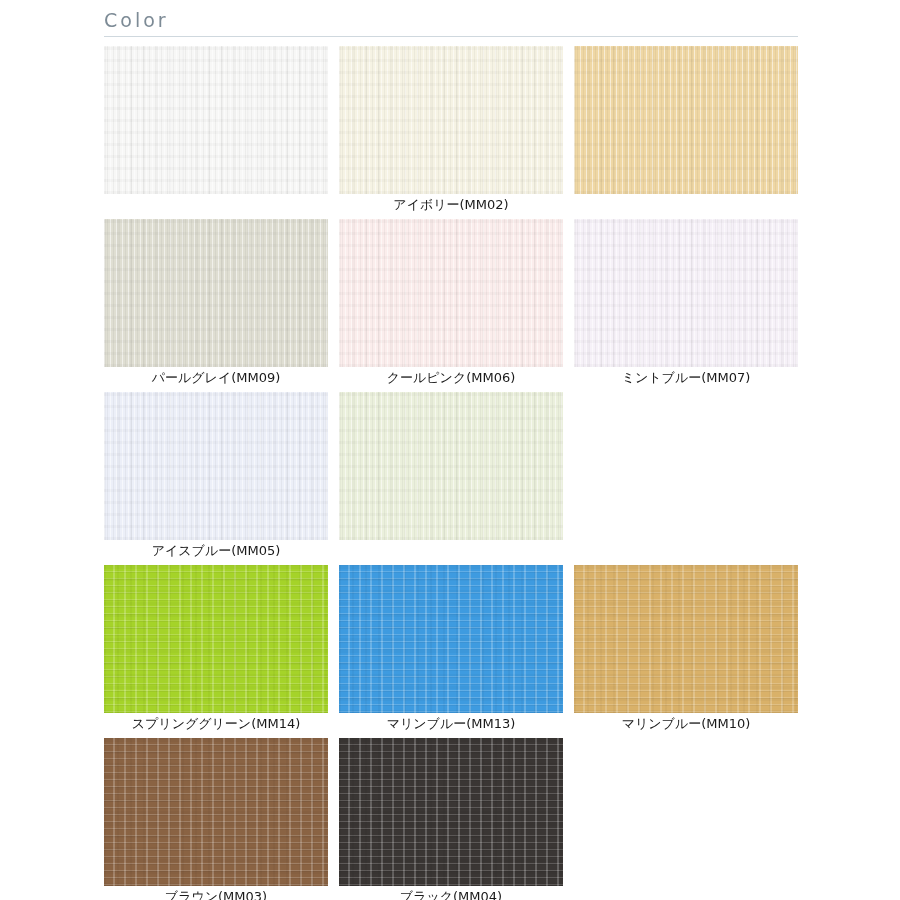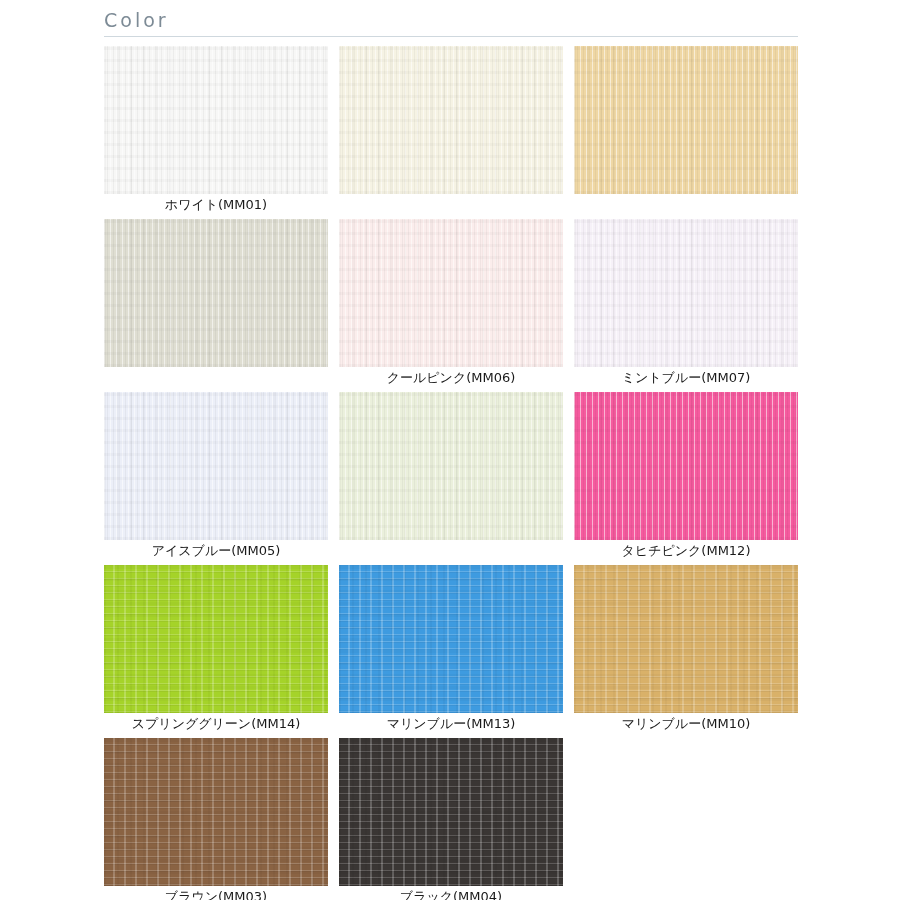--- a/index.html
+++ b/index.html
@@ -137,42 +137,43 @@
   </div>
 
   <div class="grid">
 
     <div class="row">
       <div class="cell">
         <div class="swatch" style="background: rgb(247, 247, 246);">
             <span class="weave-v"></span>
             <span class="speck"></span>
           </div>
-        <div class="caption">ホワイト(MM01)</div>
       </div>
       <div class="cell">
         <div class="swatch" style="background: rgb(246, 243, 228);">
             <span class="weave-v"></span>
             <span class="speck"></span>
           </div>
+        <div class="caption">アイボリー(MM02)</div>
       </div>
       <div class="cell">
         <div class="swatch" style="background: rgb(239, 215, 164);">
             <span class="weave-v"></span>
             <span class="speck"></span>
           </div>
       </div>
     </div>
 
     <div class="row">
       <div class="cell">
         <div class="swatch" style="background: rgb(223, 222, 210);">
             <span class="weave-v"></span>
             <span class="speck"></span>
           </div>
+        <div class="caption">パールグレイ(MM09)</div>
       </div>
       <div class="cell">
         <div class="swatch" style="background: rgb(251, 237, 236);">
             <span class="weave-v"></span>
             <span class="speck"></span>
           </div>
         <div class="caption">クールピンク(MM06)</div>
       </div>
       <div class="cell">
         <div class="swatch" style="background: rgb(246, 241, 248);">
@@ -189,27 +190,20 @@
             <span class="weave-v"></span>
             <span class="speck"></span>
           </div>
         <div class="caption">アイスブルー(MM05)</div>
       </div>
       <div class="cell">
         <div class="swatch" style="background: rgb(235, 240, 220);">
             <span class="weave-v"></span>
             <span class="speck"></span>
           </div>
-      </div>
-      <div class="cell">
-        <div class="swatch" style="background: rgb(245, 90, 158);">
-            <span class="weave-v"></span>
-            <span class="speck"></span>
-          </div>
-        <div class="caption">タヒチピンク(MM12)</div>
       </div>
     </div>
 
     <div class="row">
       <div class="cell">
         <div class="swatch" style="background: rgb(165, 211, 41);">
             <span class="weave-h"></span>
             <span class="speck"></span>
           </div>
         <div class="caption">スプリンググリーン(MM14)</div>

